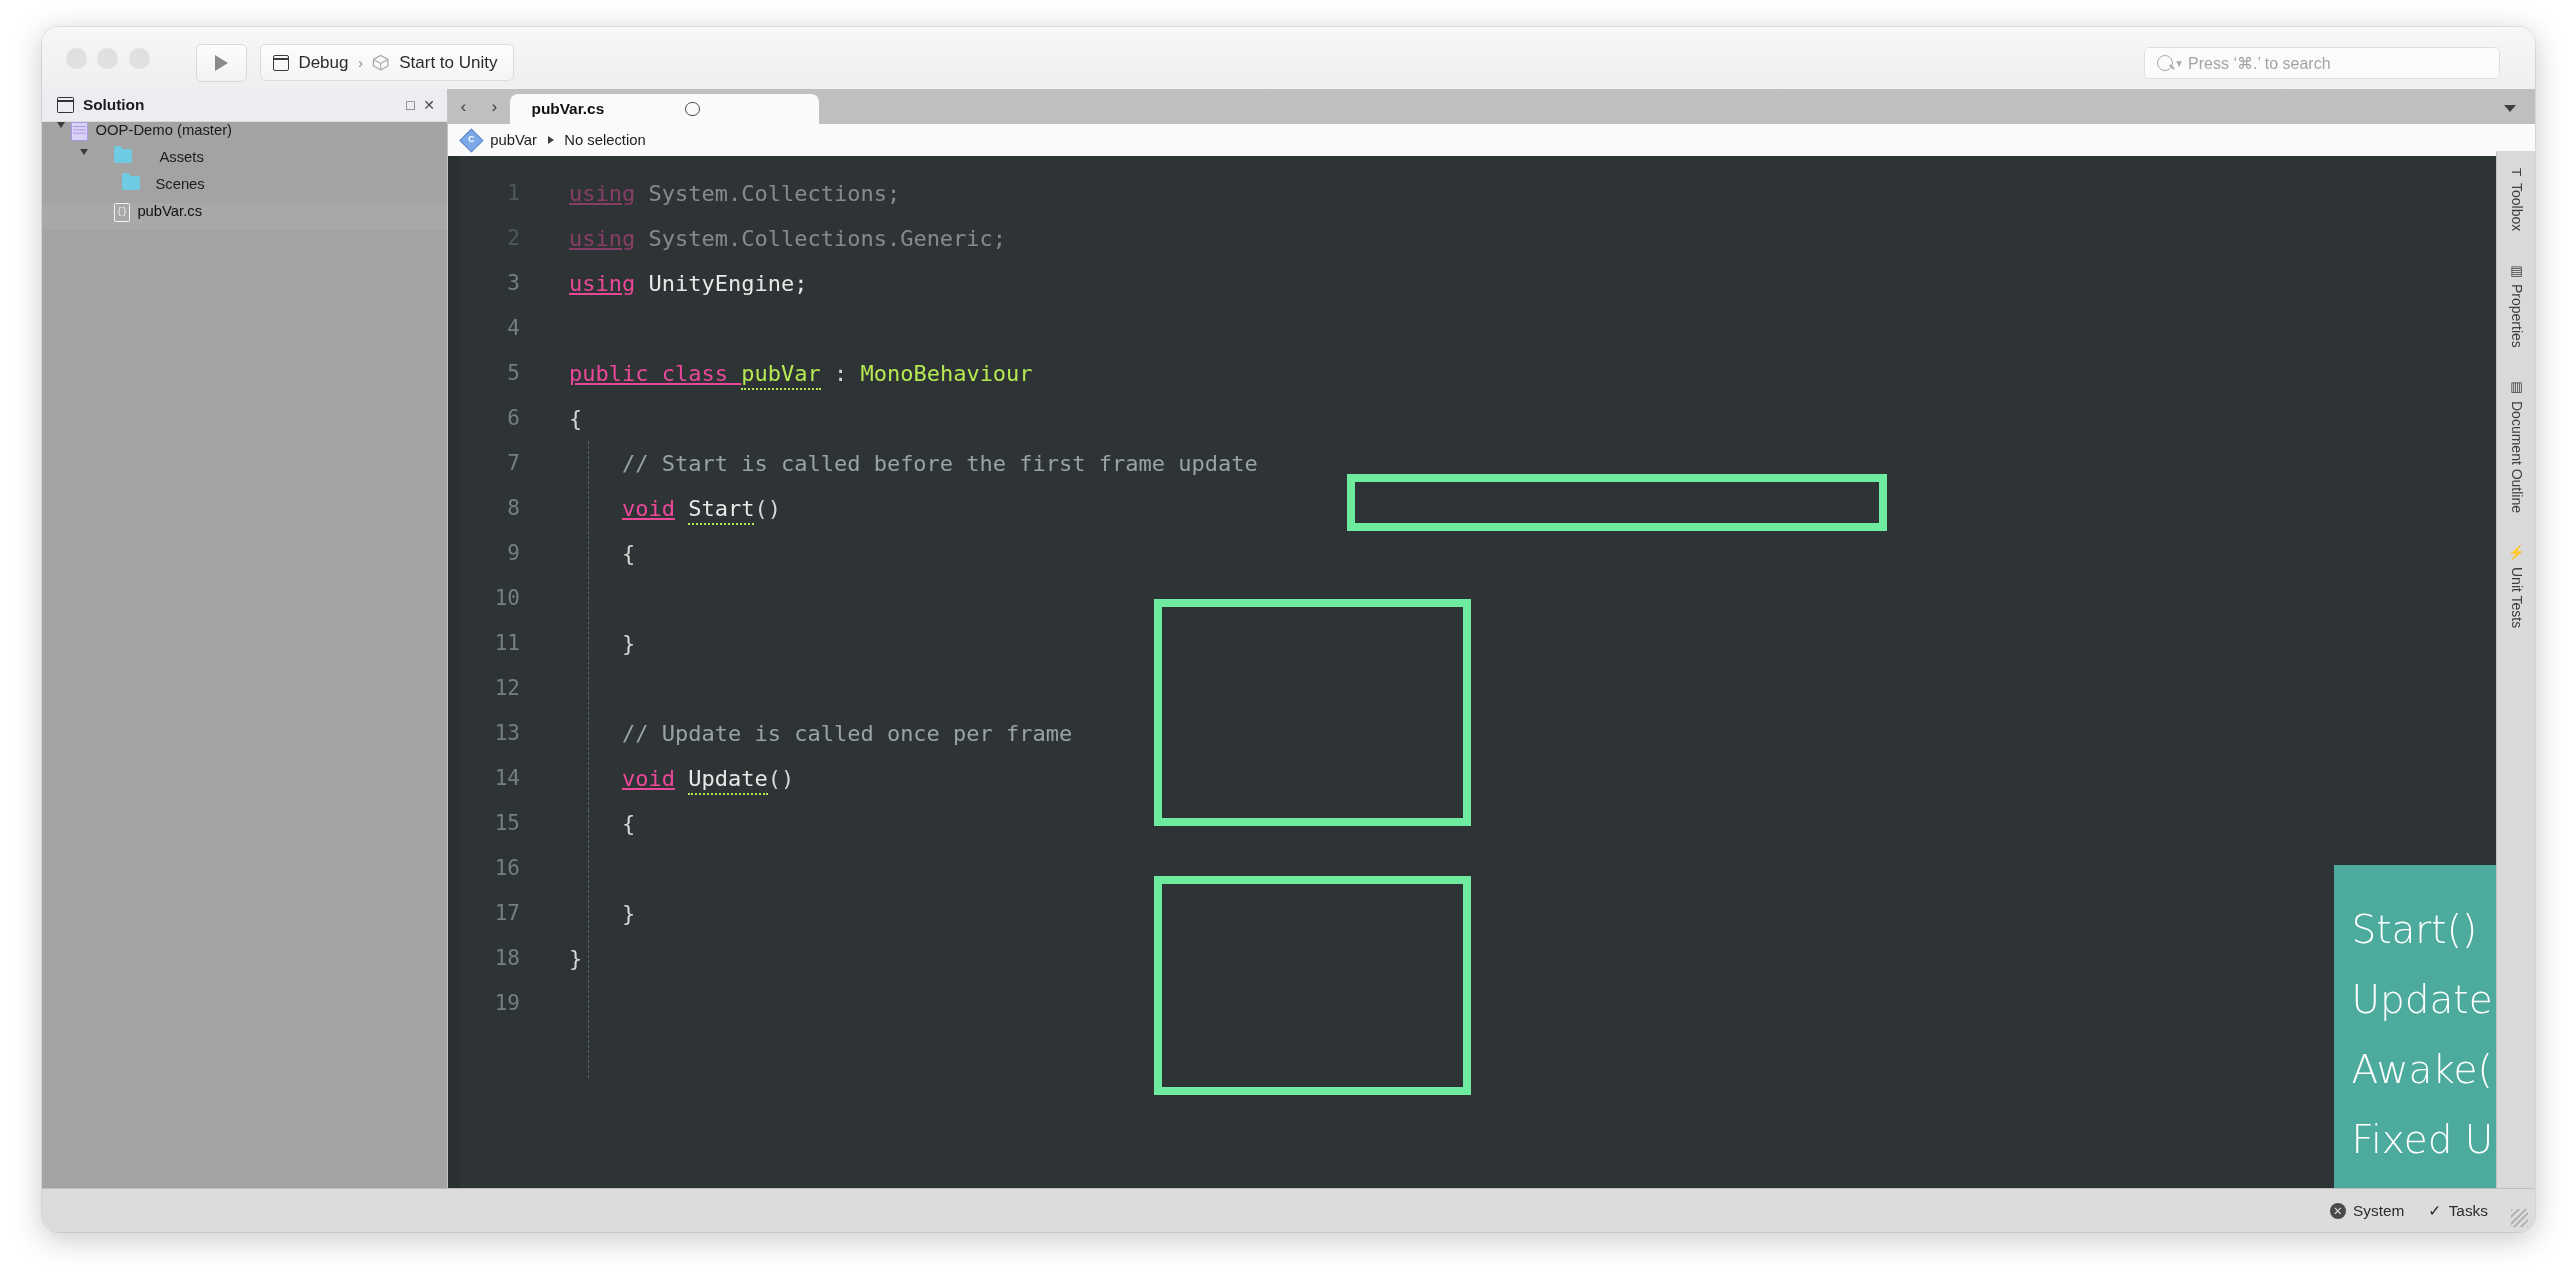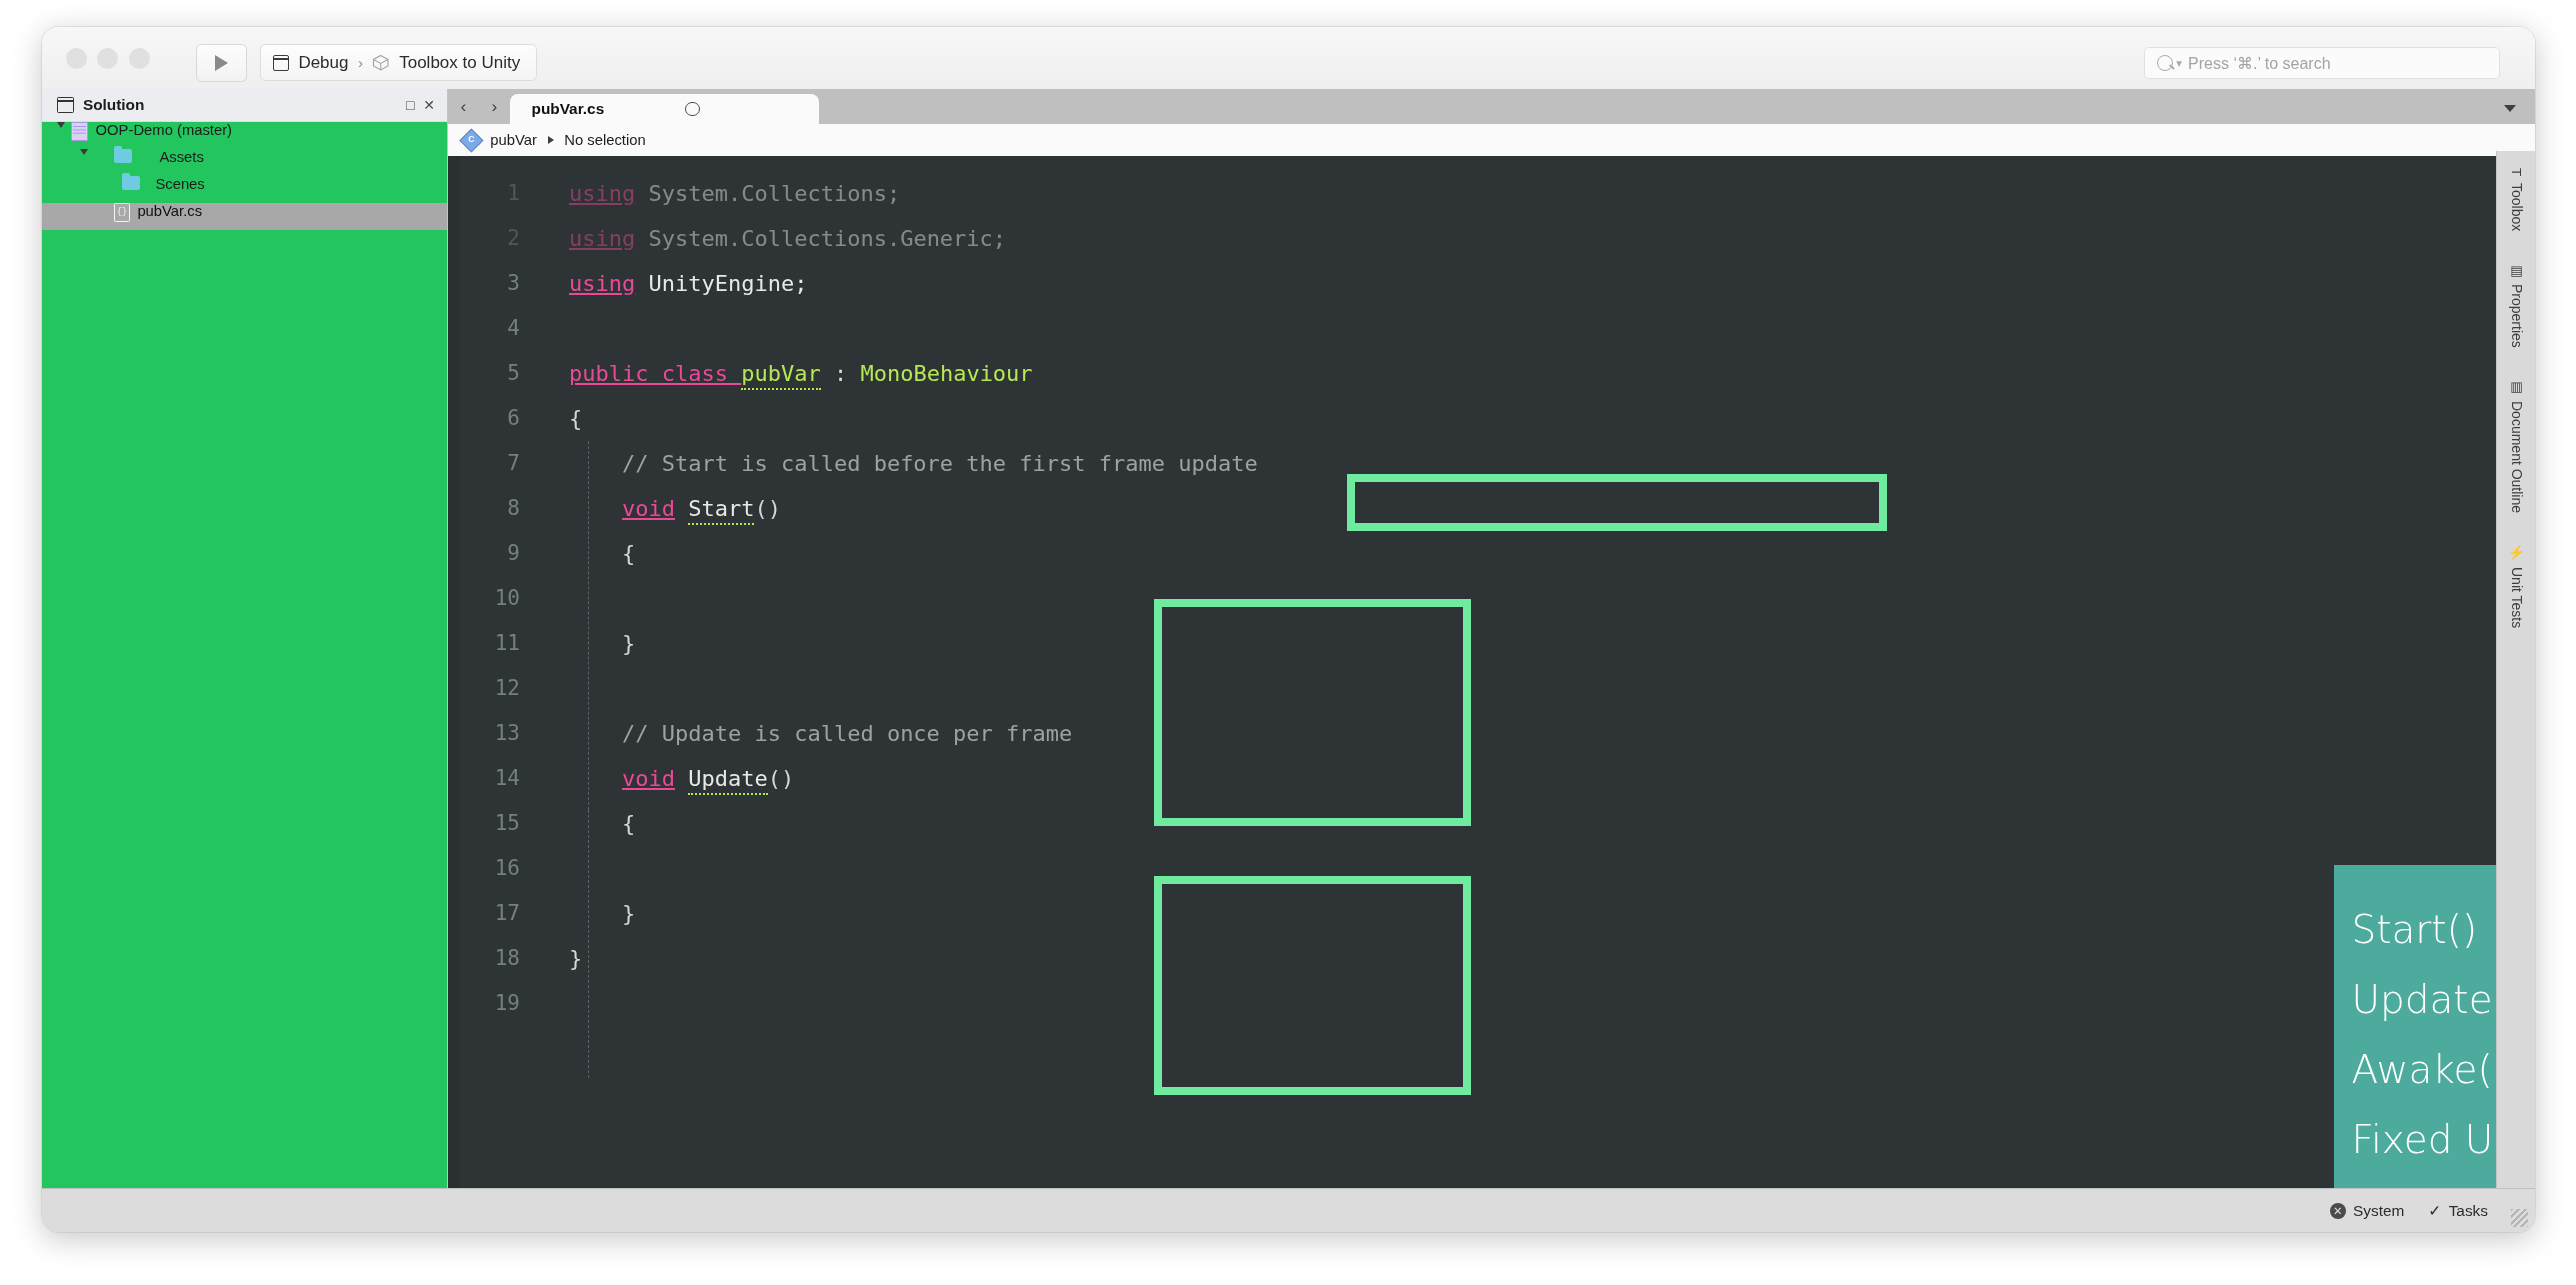--- a/index.html
+++ b/index.html
@@ -178,21 +178,21 @@
     height: 1143px;
     background: #e9ebee;
   }
 
   
   #solution-pad {
     position: absolute;
     left: 0; top: 0;
     width: 405px;
     height: 1126px;
-    background: #22c55e;
+    background: #a3a3a3;
     border-right: 0.7px solid #c4c4c4;
   }
   #solution-header {
     height: 32px;
     display: flex;
     align-items: center;
     padding: 0 12px 0 15.4px;
     gap: 8.7px;
     border-bottom: 0.7px solid #dcdcdc;
     background: #ebedf0;
@@ -559,21 +559,21 @@
 
     <div id="config-selector">
       <span class="dbg-glyph"></span>
       <span>Debug</span>
       <span class="crumb-sep">›</span>
       <svg class="vs-logo" viewBox="0 0 24 24">
         <polygon points="12,2 22,7.5 22,16.5 12,22 2,16.5 2,7.5" fill="none" stroke="#3c3c3c" stroke-width="1.6"></polygon>
         <polyline points="2,7.5 12,13 22,7.5" fill="none" stroke="#3c3c3c" stroke-width="1.4"></polyline>
         <line x1="12" y1="13" x2="12" y2="22" stroke="#3c3c3c" stroke-width="1.4"></line>
       </svg>
-      <span>Toolbox to Unity</span>
+      <span>Start to Unity</span>
     </div>
 
 
     <div id="search-box">
       <span class="mag"></span>
       <span class="mini-chev">▾</span>
       <span class="ph">Press ‘⌘.’ to search</span>
     </div>
   </div>
 

